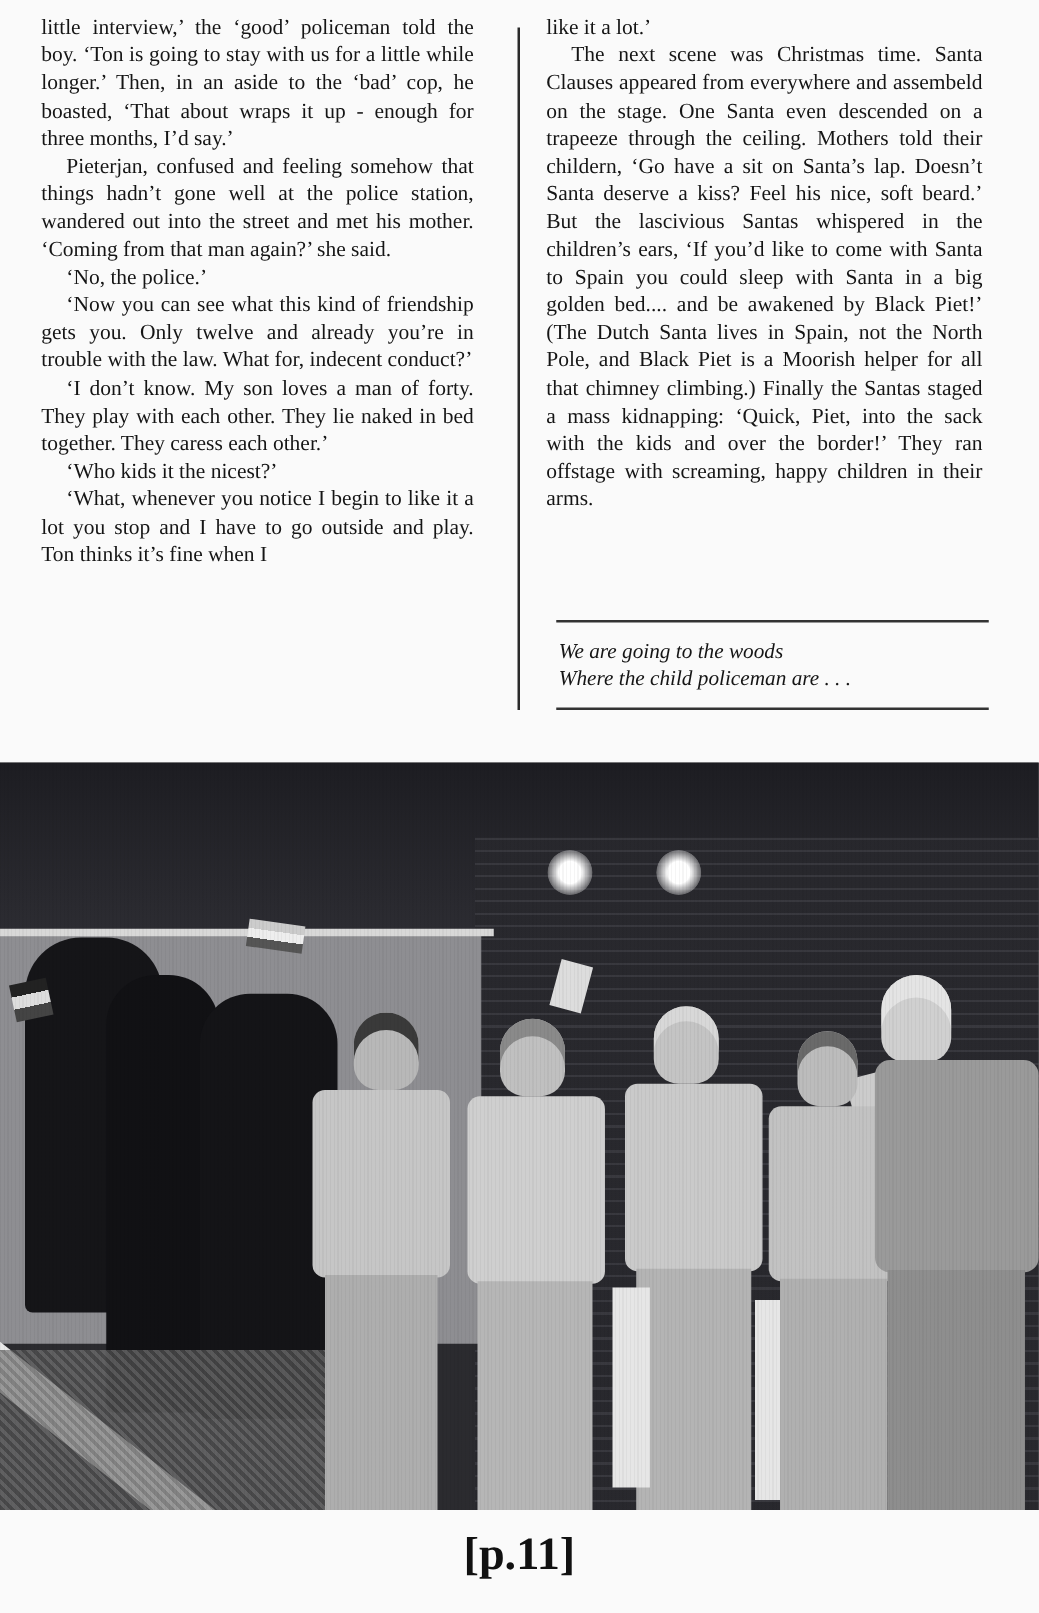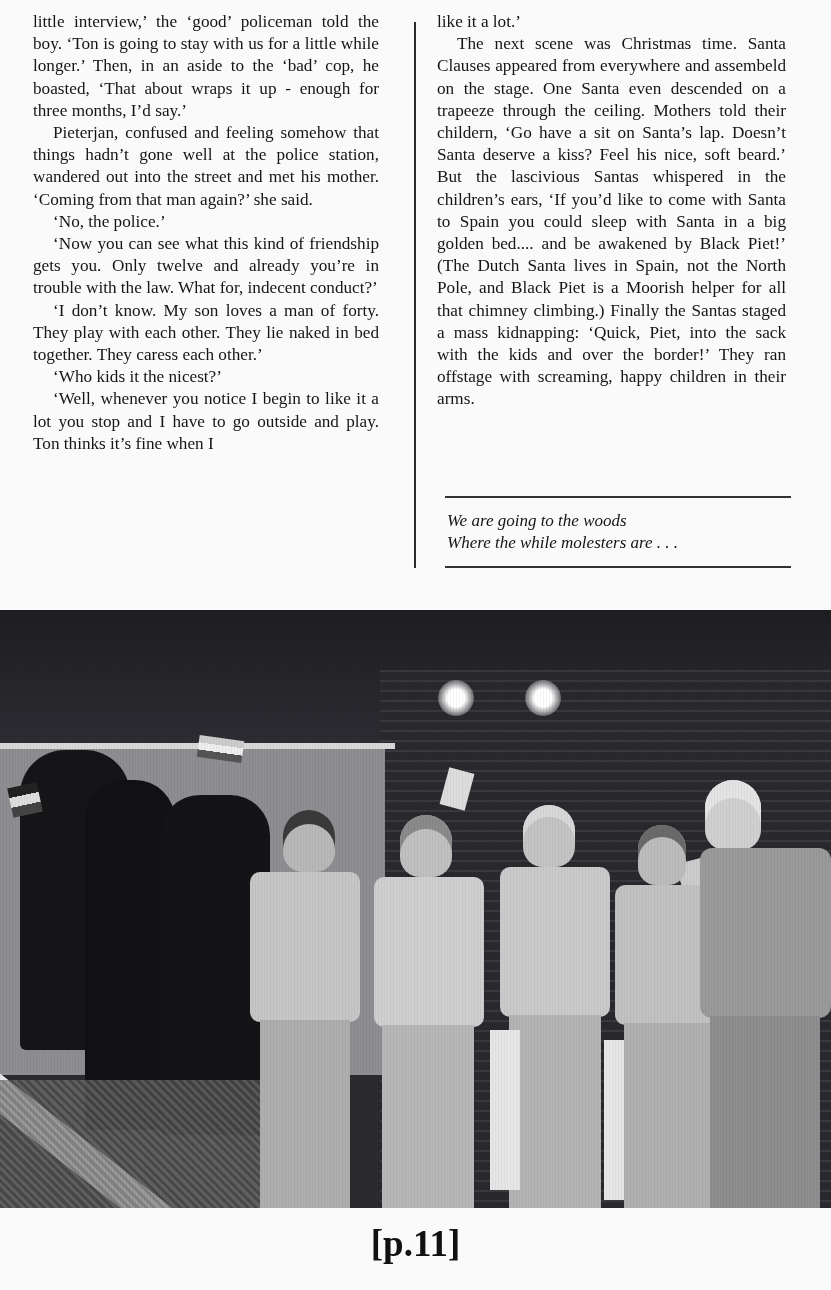--- a/index.html
+++ b/index.html
@@ -47,34 +47,34 @@
 </head>
 <body>
 
 <div id="col-left" class="col">
   <p class="noindent">little interview,’ the ‘good’ policeman told the boy. ‘Ton is going to stay with us for a little while longer.’ Then, in an aside to the ‘bad’ cop, he boasted, ‘That about wraps it up - enough for three months, I’d say.’</p>
   <p class="indent">Pieterjan, confused and feeling somehow that things hadn’t gone well at the police station, wandered out into the street and met his mother. ‘Coming from that man again?’ she said.</p>
   <p class="indent">‘No, the police.’</p>
   <p class="indent">‘Now you can see what this kind of friendship gets you. Only twelve and already you’re in trouble with the law. What for, indecent conduct?’</p>
   <p class="indent">‘I don’t know. My son loves a man of forty. They play with each other. They lie naked in bed together. They caress each other.’</p>
   <p class="indent">‘Who kids it the nicest?’</p>
-  <p class="indent">‘Well, whenever you notice I begin to like it a lot you stop and I have to go outside and play. Ton thinks it’s fine when I</p>
+  <p class="indent">‘What, whenever you notice I begin to like it a lot you stop and I have to go outside and play. Ton thinks it’s fine when I</p>
 </div>
 
 <div class="divider"></div>
 
 <div id="col-right" class="col">
   <p class="noindent">like it a lot.’</p>
   <p class="indent">The next scene was Christmas time. Santa Clauses appeared from everywhere and assembeld on the stage. One Santa even descended on a trapeeze through the ceiling. Mothers told their childern, ‘Go have a sit on Santa’s lap. Doesn’t Santa deserve a kiss? Feel his nice, soft beard.’ But the lascivious Santas whispered in the children’s ears, ‘If you’d like to come with Santa to Spain you could sleep with Santa in a big golden bed.... and be awakened by Black Piet!’ (The Dutch Santa lives in Spain, not the North Pole, and Black Piet is a Moorish helper for all that chimney climbing.) Finally the Santas staged a mass kidnapping: ‘Quick, Piet, into the sack with the kids and over the border!’ They ran offstage with screaming, happy children in their arms.</p>
 </div>
 
 <div class="verse-rule" style="top:496px;"></div>
 <div class="verse">
   <div>We are going to the woods</div>
-  <div>Where the while molesters are . . .</div>
+  <div>Where the child policeman are . . .</div>
 </div>
 <div class="verse-rule" style="top:566px;"></div>
 
 <div class="photo">
 
   <div class="ph" style="left:0;top:0;width:831px;height:150px;background:linear-gradient(#1d1d22,#2e2e34);"></div>
 
   <div class="ph" style="left:380px;top:60px;width:451px;height:540px;background:repeating-linear-gradient(0deg,#28282d 0 8px,#3a3a40 8px 10px);opacity:.9;"></div>
 
   <div class="ph" style="left:438px;top:70px;width:36px;height:36px;border-radius:50%;background:radial-gradient(circle,#fff 0 35%,rgba(255,255,255,.3) 70%,transparent 72%);"></div>

